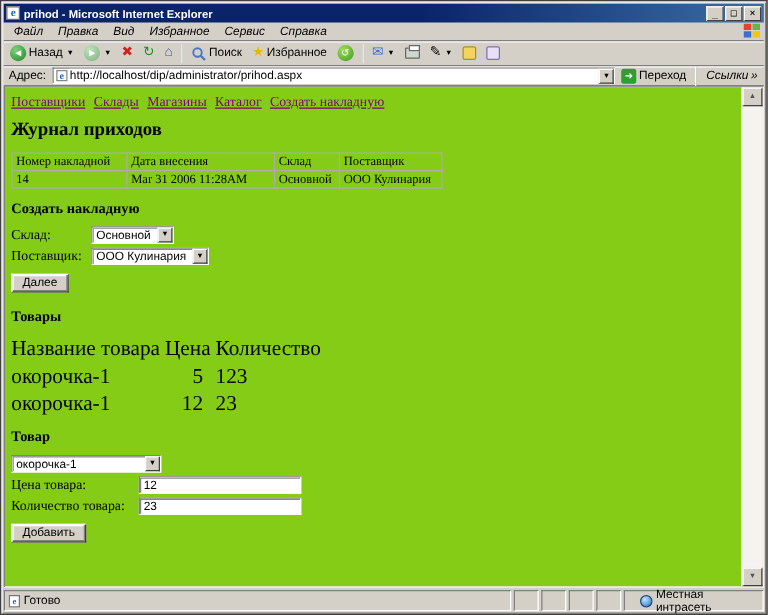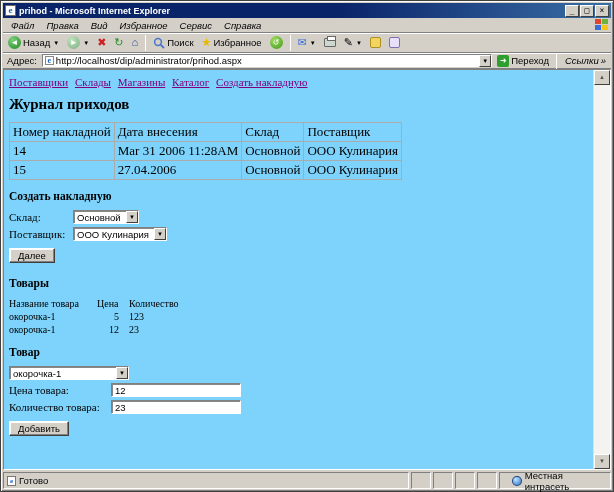--- a/index.html
+++ b/index.html
@@ -92,29 +92,29 @@
     font-family:"Liberation Serif",serif;
   }
   .addr-input { border:none; outline:none; flex:1; font-size:9.5px; height:11px; font-family:"Liberation Sans",sans-serif; }
   .addr-drop { width:12px; height:12px; background:#d4d0c8; border:1px solid; border-color:#fff #404040 #404040 #fff; font-size:6px; text-align:center; line-height:10px; }
   .go-btn { display:flex; align-items:center; gap:2px; font-size:9.5px; padding:0 2px; }
   .go-ic { width:12px; height:12px; background:#2e9e2e; border-radius:2px; color:#fff; font-size:8px; line-height:12px; text-align:center; }
   .links-lbl { font-size:9.5px; padding:0 3px; display:flex; align-items:center; gap:2px;font-style:italic; }
 
   
   .content-wrap { flex:1; display:flex; border:1px solid; border-color:#808080 #fff #fff #808080; min-height:0; }
-  .page { flex:1; background:#7dd3fc; overflow:hidden; padding:6px 0 16px 5px; font-family:"Liberation Serif",serif; color:#000; }
+  .page { flex:1; background:#84cc16; overflow:hidden; padding:6px 0 16px 5px; font-family:"Liberation Serif",serif; color:#000; }
 
   .nav-links { font-size:11px; margin-bottom:6px; }
   .nav-links a { color:#800080; text-decoration:underline; margin-right:4px; }
 
   .page h1 { font-size:15px; font-weight:bold; margin:8px 0 9px 0; font-family:"Liberation Serif",serif; }
   .sec-title { font-size:11.5px; font-weight:bold; margin:10px 0 8px 0; }
 
-  table.journal { border-collapse:collapse; font-size:13px; }
+  table.journal { border-collapse:collapse; font-size:10px; }
   table.journal th, table.journal td {
     border:1px solid #ababab; font-weight:normal; text-align:left;
     padding:1px 3px; height:13px; white-space:nowrap;
   }
   table.journal th:nth-child(1){ width:92px; } table.journal th:nth-child(2){ width:118px; }
   table.journal th:nth-child(3){ width:52px; } table.journal th:nth-child(4){ width:82px; }
 
   .form-row { display:flex; align-items:center; margin:3px 0; font-size:11px; }
   .form-row .lbl1 { width:64px; } .form-row .lbl2 { width:102px; }
 
@@ -135,21 +135,21 @@
     box-shadow:inset 1px 1px 0 #404040a0; font-size:9.5px; padding:0 3px;
     font-family:"Liberation Sans",sans-serif; outline:none;
   }
 
   .btn {
     display:inline-block; background:#d4d0c8; border:1px solid; border-color:#fff #404040 #404040 #fff;
     box-shadow:inset -1px -1px 0 #808080, inset 1px 1px 0 #ffffff;
     font-size:9.5px; padding:1px 8px; margin:4px 0; font-family:"Liberation Sans",sans-serif;
   }
 
-  table.products { border-collapse:collapse; font-size:10px; margin:4px 0 2px 0; }
+  table.products { border-collapse:collapse; font-size:17px; margin:4px 0 2px 0; }
   table.products th, table.products td { font-weight:normal; text-align:left; padding:1px 4px 1px 0; height:13px; white-space:nowrap; }
   table.products th:nth-child(1){ width:88px; }
   table.products th:nth-child(2){ width:32px; }
   table.products td:nth-child(2){ text-align:right; padding-right:10px; }
   table.products th:nth-child(3){ width:70px; }
 
   
   .scrollbar { flex:0 0 17px; background:#f4f3f0; display:flex; flex-direction:column; justify-content:space-between; border-left:1px solid #e0e0e0; }
   .sb-btn {
     height:15px; background:#d4d0c8; border:1px solid; border-color:#fff #404040 #404040 #fff;
@@ -288,26 +288,20 @@
           <th>Дата внесения</th>
           <th>Склад</th>
           <th>Поставщик</th>
         </tr>
         <tr>
           <td>14</td>
           <td>Mar 31 2006 11:28AM</td>
           <td>Основной</td>
           <td>ООО Кулинария</td>
         </tr>
-        <tr>
-          <td>15</td>
-          <td>27.04.2006</td>
-          <td>Основной</td>
-          <td>ООО Кулинария</td>
-        </tr>
       </tbody>
         </table>
 
       <div class="sec-title">Создать накладную</div>
 
       <div class="form-row">
         <span class="lbl1">Склад:</span>
         <span class="select w-wh">
           <span class="sel-text">Основной</span>
           <span class="sel-btn">▼</span>

